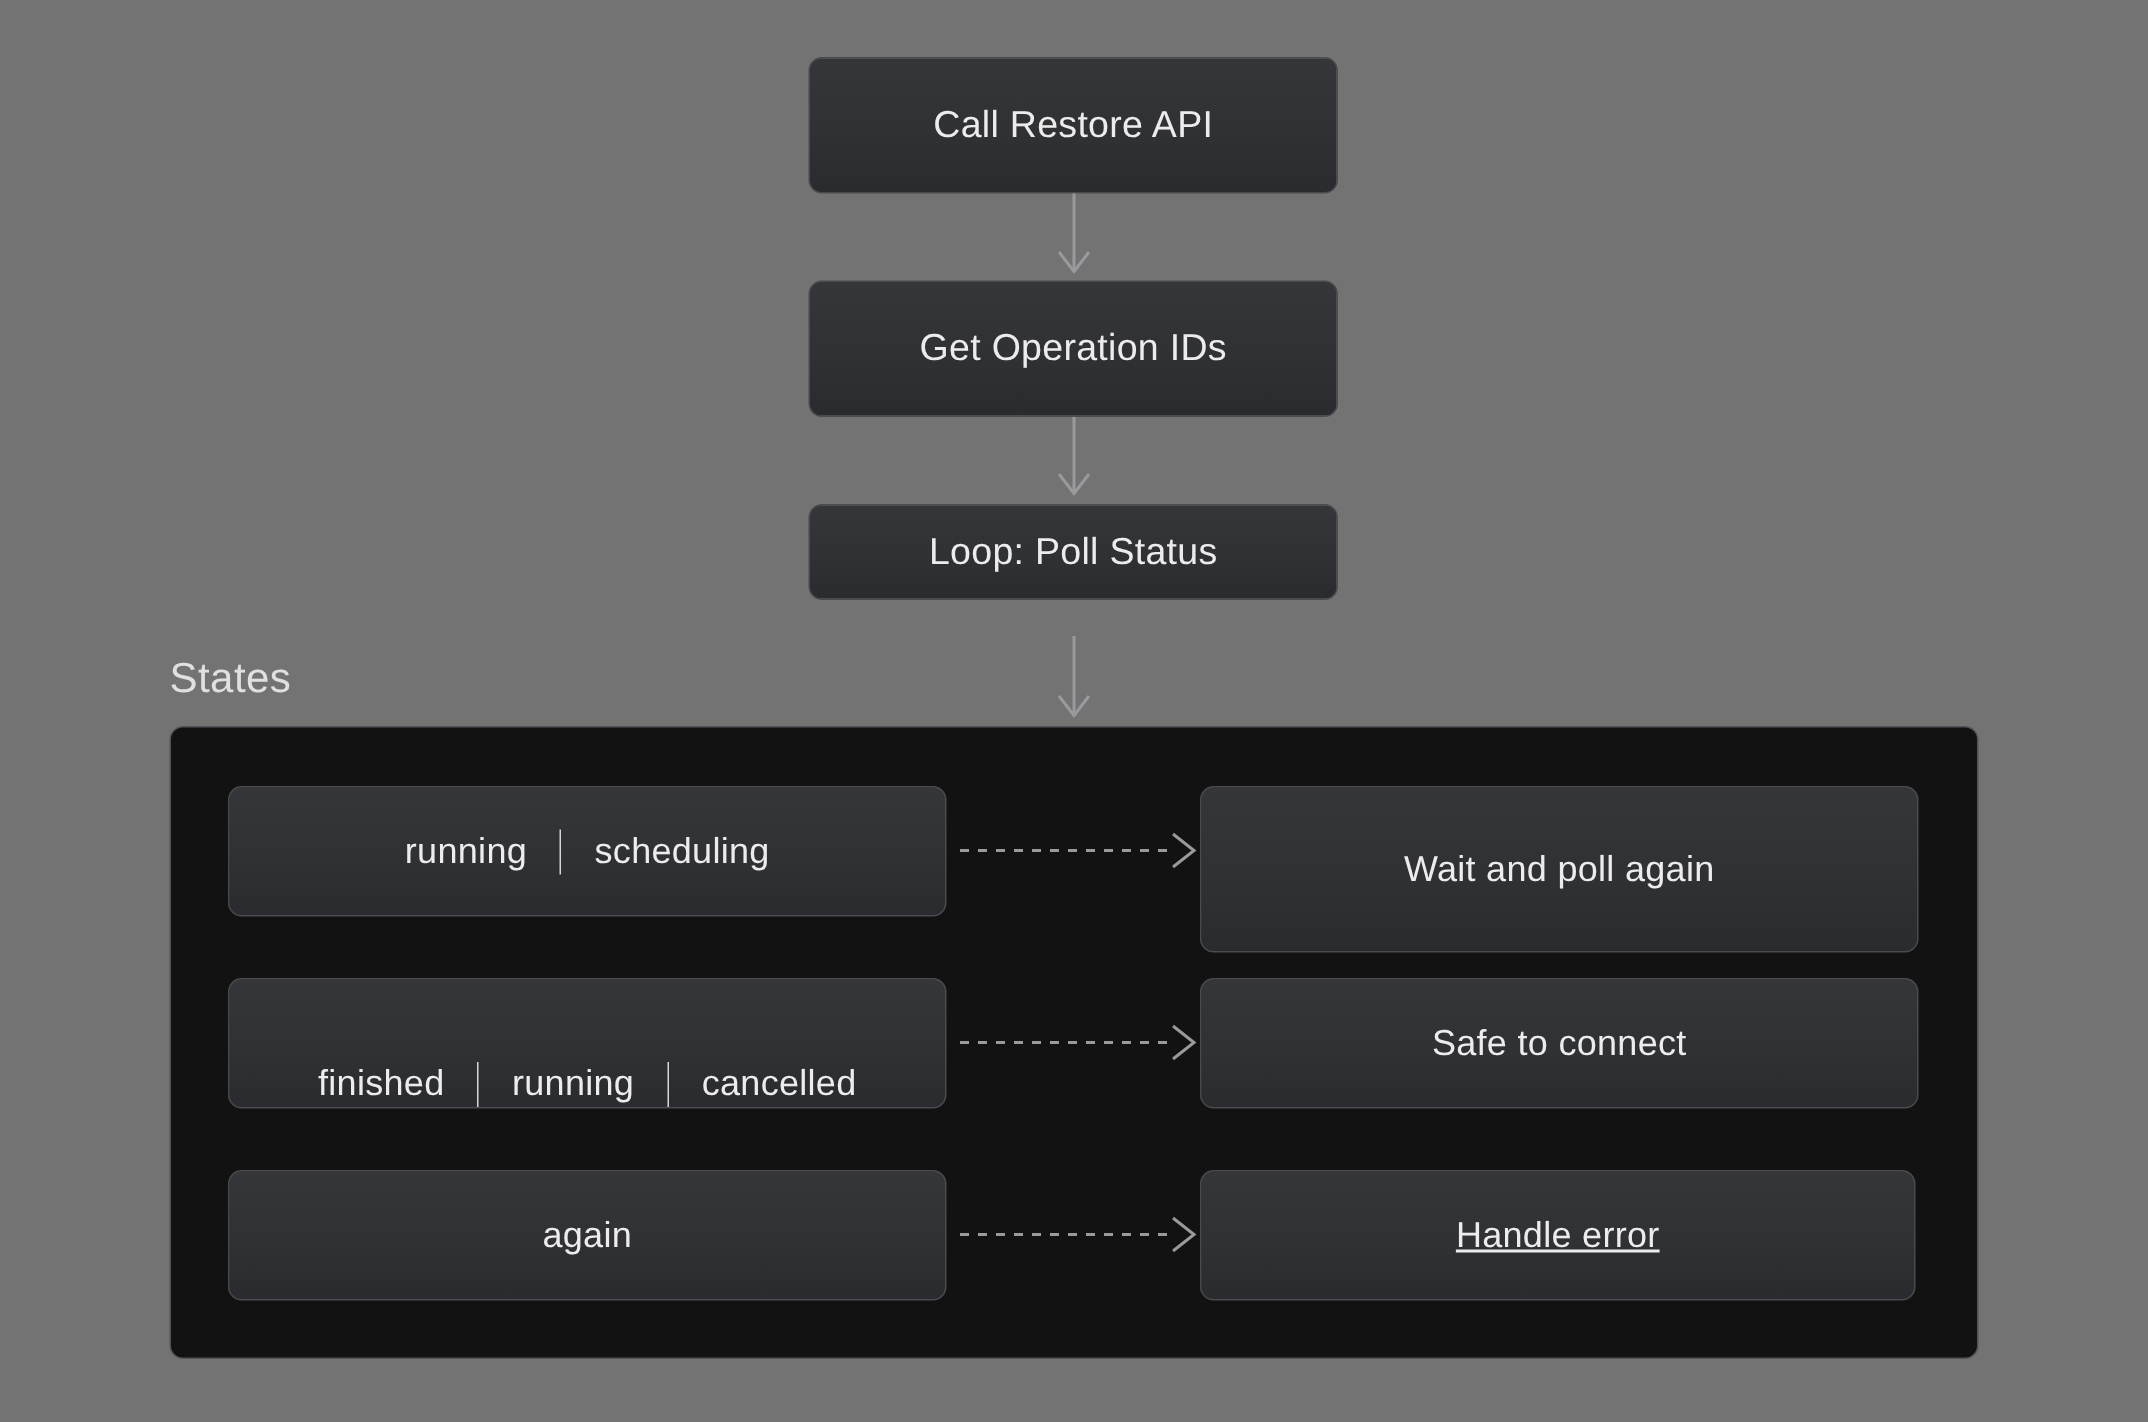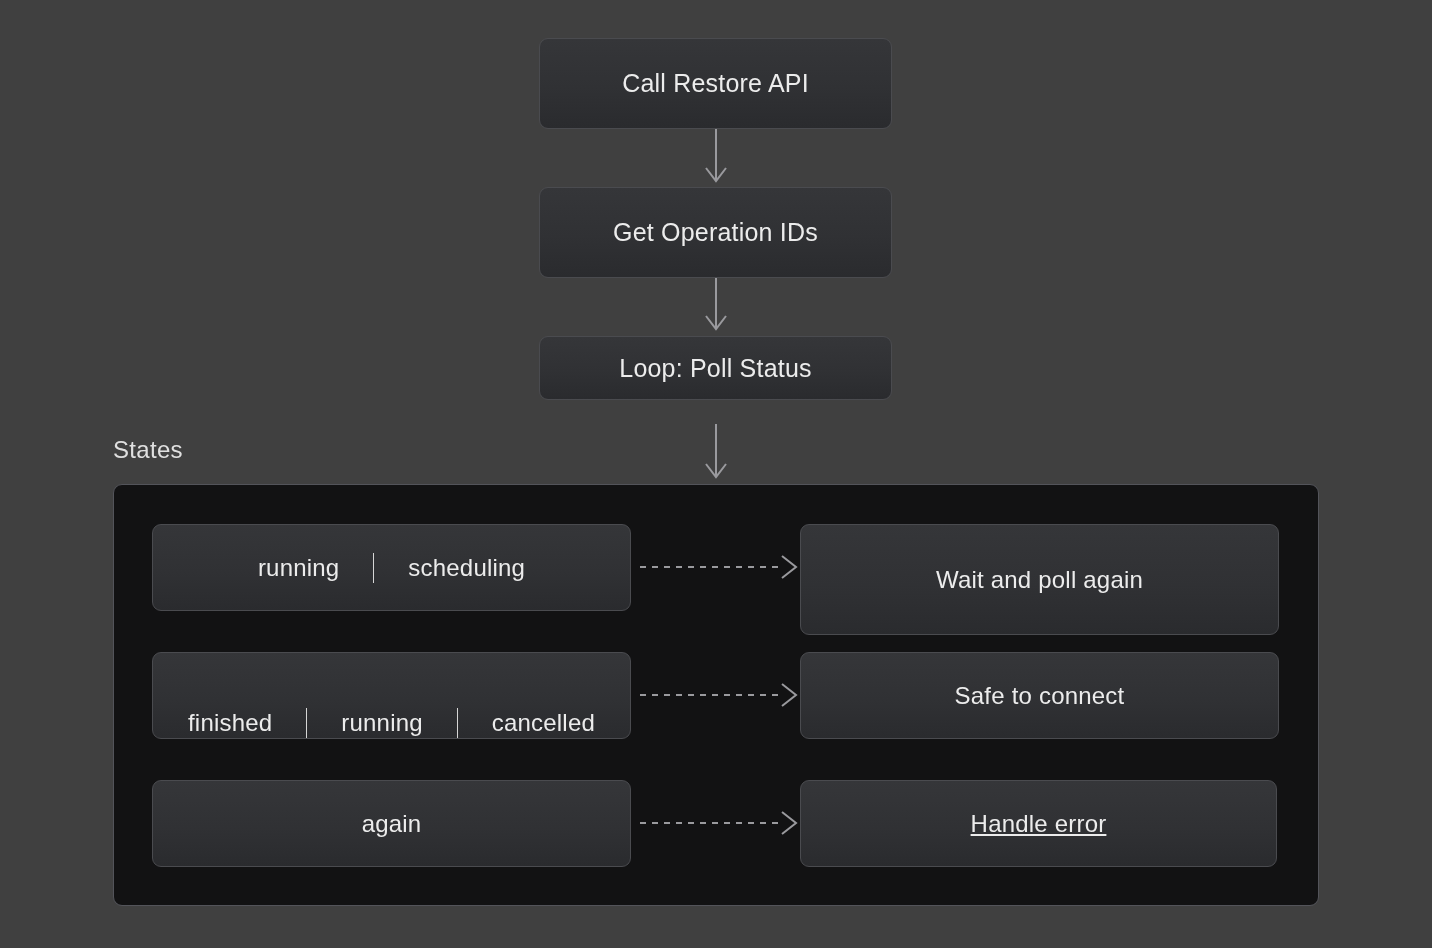--- a/index.html
+++ b/index.html
@@ -9,21 +9,21 @@
     height: 948px;
     background: #0d0d0e;
     font-family: "Liberation Sans", sans-serif;
     overflow: hidden;
   }
 
   #canvas {
     position: relative;
     width: 1432px;
     height: 948px;
-    background: #404040;
+    background: #737373;
   }
 
   
   .node {
     position: absolute;
     display: flex;
     align-items: center;
     justify-content: center;
     background: linear-gradient(180deg, #353639 0%, #303134 55%, #2a2b2e 100%);
     border: 1px solid #4a4b4f;
@@ -34,21 +34,21 @@
     white-space: nowrap;
   }
 
   .node.small { font-size: 24px; }
 
   
   .label-group {
     display: flex;
     align-items: center;
     justify-content: center;
-    gap: 12px;
+    gap: 0;
   }
   .label-group .seg {
     padding: 0 22px;
     color: #ececec;
   }
   .label-group .sep {
     display: inline-block;
     width: 1px;
     height: 30px;
     background: #d6d6d6;
@@ -64,21 +64,21 @@
     background: #121213;
     border: 1px solid #53545a;
     border-radius: 9px;
   }
 
   #states-title {
     position: absolute;
     left: 113px;
     top: 436px;
     color: #e0e0e0;
-    font-size: 24px;
+    font-size: 28px;
     letter-spacing: 0.3px;
   }
 
   
   .edge {
     position: absolute;
     overflow: visible;
   }
   .edge path, .edge line, .edge polyline {
     fill: none;

